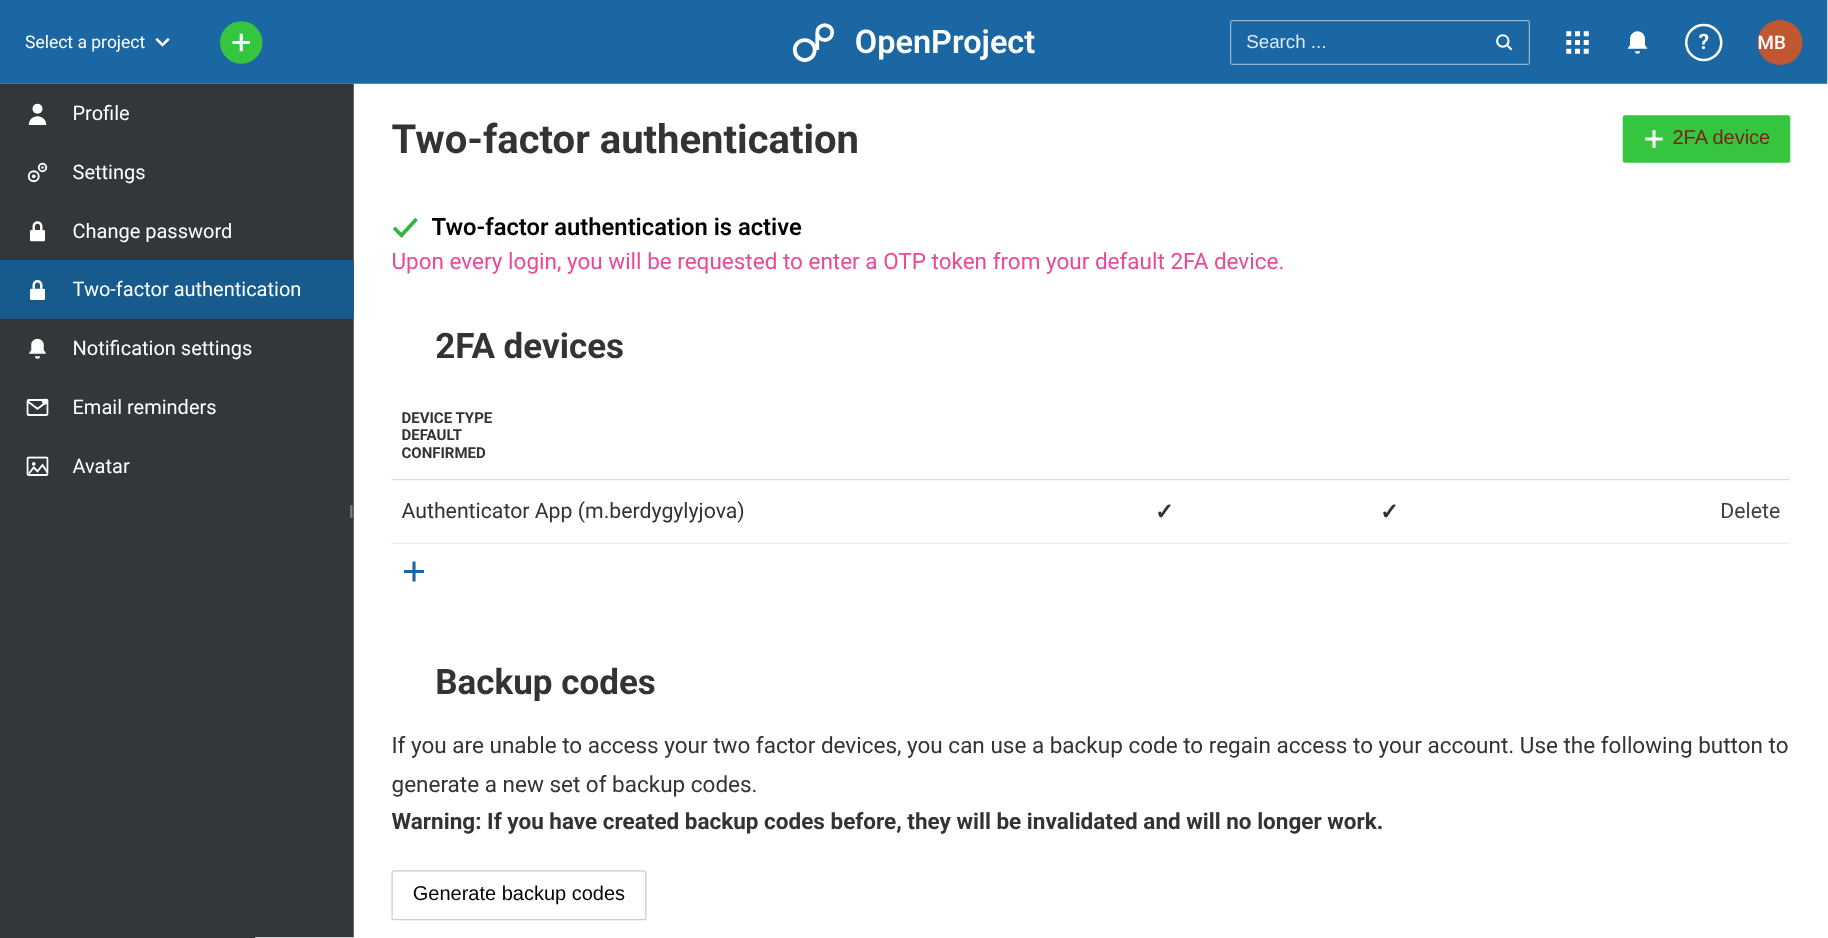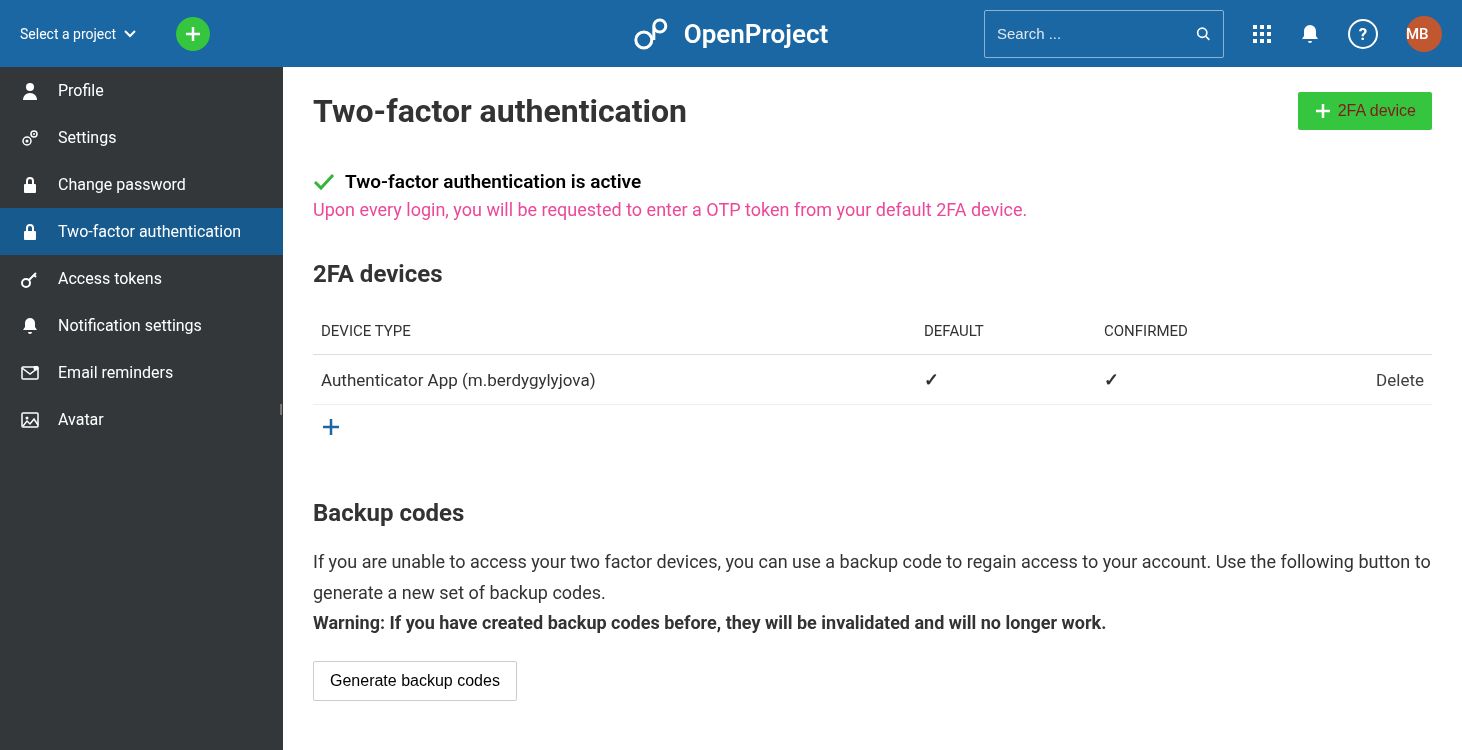--- a/index.html
+++ b/index.html
@@ -2,41 +2,41 @@
 <html><head>
 <meta charset="utf-8">
 <style>
 * { margin: 0; padding: 0; box-sizing: border-box; }
 body { font-family: -apple-system, BlinkMacSystemFont, "Segoe UI", Roboto, sans-serif; background: #fff; color: #333; }
 .header { background: #1A67A3; height: 67px; display: flex; align-items: center; padding: 0 20px; color: #fff; }
 .project-select { display: flex; align-items: center; gap: 8px; font-size: 14px; cursor: pointer; }
 .add-btn { width: 34px; height: 34px; border-radius: 50%; background: #35C53F; margin-left: 40px; display: flex; align-items: center; justify-content: center; cursor: pointer; }
 .brand { display: flex; align-items: center; gap: 10px; margin-left: auto; margin-right: auto; position: absolute; left: 50%; transform: translateX(-50%); font-size: 26px; font-weight: 600; }
 .header-right { display: flex; align-items: center; gap: 28px; margin-left: auto; }
-.search-box { background: transparent; border: 1px solid rgba(255,255,255,0.5); height: 48px; width: 240px; display: flex; align-items: center; padding: 0 12px; border-radius: 2px; }
+.search-box { background: transparent; border: 1px solid rgba(255,255,255,0.5); height: 36px; width: 240px; display: flex; align-items: center; padding: 0 12px; border-radius: 2px; }
 .search-box input { background: transparent; border: none; outline: none; color: #fff; font-size: 15px; flex: 1; }
 .search-box input::placeholder { color: rgba(255,255,255,0.85); }
 .header-icon { cursor: pointer; display: flex; }
 .help-circle { width: 30px; height: 30px; border: 2px solid #fff; border-radius: 50%; display: flex; align-items: center; justify-content: center; font-size: 17px; font-weight: bold; }
 .avatar { width: 36px; height: 36px; border-radius: 50%; background: #C05730; display: flex; align-items: center; justify-content: flex-start; font-size: 15px; font-weight: 500; }
 .layout { display: flex; height: calc(750px - 67px); }
 .sidebar { width: 283px; background: #333739; color: #fff; position: relative; }
 .nav-item { display: flex; align-items: center; gap: 18px; padding: 14px 20px; font-size: 16px; cursor: pointer; }
 .nav-item.active { background: #175A8E; }
 .nav-icon { width: 20px; display: flex; justify-content: center; }
 .sidebar-handle { position: absolute; right: 2px; top: 50%; transform: translateY(-50%); color: #888; font-size: 12px; letter-spacing: -2px; }
 .main { flex: 1; padding: 25px 30px; overflow-y: auto; }
 .page-header { display: flex; justify-content: space-between; align-items: flex-start; margin-bottom: 40px; }
 .page-title { font-size: 32px; font-weight: 700; color: #333; }
 .add-device-btn { background: #35C53F; color: #7f1d1d; border: none; padding: 10px 16px; font-size: 16px; display: flex; align-items: center; gap: 6px; cursor: pointer; border-radius: 2px; }
 .status-active { color: #000000; font-size: 19px; font-weight: 600; display: flex; align-items: center; gap: 10px; margin-bottom: 6px; }
 .status-desc { font-size: 18px; color: #ec4899; margin-bottom: 40px; }
-.section-title { font-size: 24px; font-weight: 700; margin-bottom: 20px; }
+.section-title { font-size: 28px; font-weight: 700; margin-bottom: 20px; margin-left: 35px; }
 .devices-table { width: 100%; }
-.table-head { display: flex; padding: 14px 8px; border-bottom: 1px solid #ddd; font-size: 15px; font-weight: 400; }
+.table-head { display: flex; padding: 14px 8px; border-bottom: 1px solid #ddd; font-size: 12px; font-weight: 700; flex-direction: column; }
 .col-device { flex: 1; }
 .col-default { width: 180px; text-align: left; }
 .col-confirmed { width: 220px; text-align: left; }
 .col-action { width: 100px; text-align: right; }
 .table-row { display: flex; padding: 14px 8px; border-bottom: 1px solid #eee; font-size: 17px; align-items: center; }
 .check { font-size: 18px; font-weight: bold; }
 .delete-link { color: #404040; cursor: pointer; }
 .add-row { padding: 12px 8px; }
 .add-row-icon { color: #1A67A3; font-size: 24px; cursor: pointer; }
 .backup-section { margin-top: 50px; }
@@ -134,29 +134,20 @@
       <span>Change password</span>
     </div>
     <div class="nav-item active">
       <span class="nav-icon">
           <svg width="14" height="18" viewBox="0 0 14 18">
             <rect x="1" y="8" width="12" height="9" rx="1" fill="#fff"></rect>
             <path d="M4 8V5a3 3 0 0 1 6 0v3" stroke="#fff" stroke-width="2" fill="none"></path>
           </svg>
         </span>
       <span>Two-factor authentication</span>
-    </div>
-    <div class="nav-item">
-      <span class="nav-icon">
-          <svg width="18" height="18" viewBox="0 0 18 18">
-            <circle cx="5" cy="13" r="4" stroke="#fff" stroke-width="2" fill="none"></circle>
-            <path d="M8 10l7-7M13 5l2 2" stroke="#fff" stroke-width="2"></path>
-          </svg>
-        </span>
-      <span>Access tokens</span>
     </div>
     <div class="nav-item">
       <span class="nav-icon">
           <svg width="16" height="18" viewBox="0 0 16 18">
             <path d="M8 1a5 5 0 0 0-5 5v4l-2 3h14l-2-3V6a5 5 0 0 0-5-5zM6 15a2 2 0 0 0 4 0" fill="#fff"></path>
           </svg>
         </span>
       <span>Notification settings</span>
     </div>
     <div class="nav-item">

